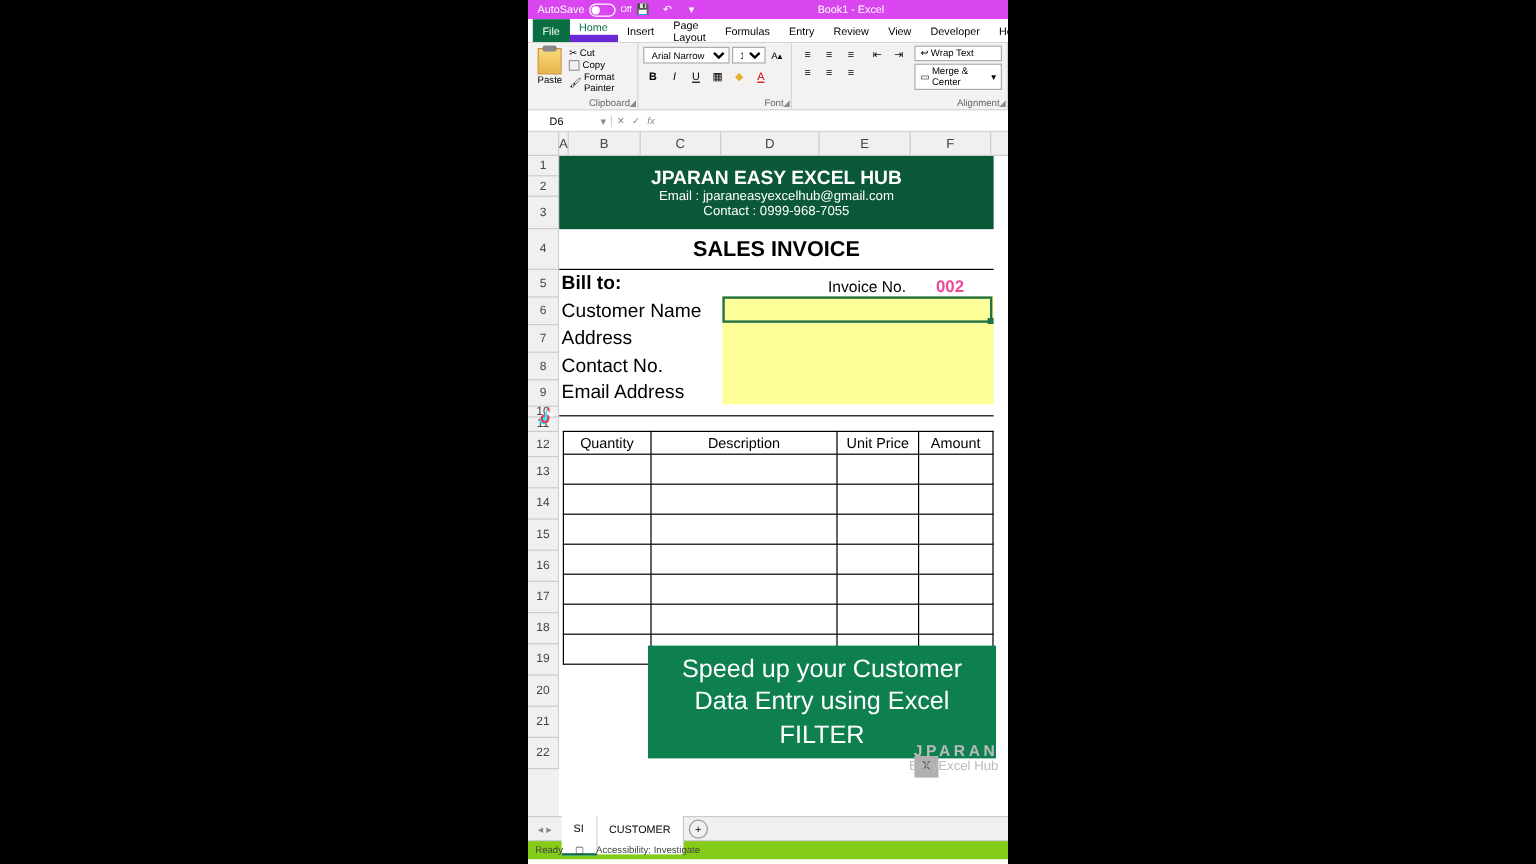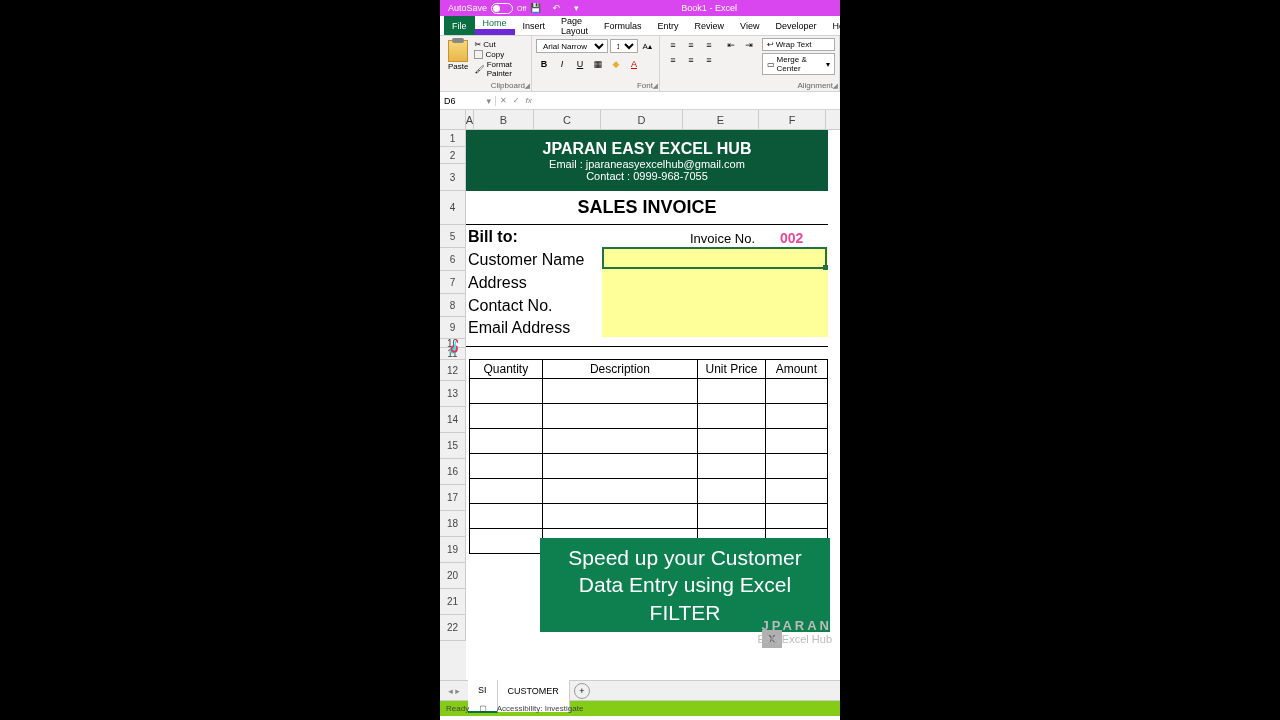--- a/index.html
+++ b/index.html
@@ -25,21 +25,21 @@
 .clipboard-sub { display: flex; flex-direction: column; justify-content: flex-start; gap: 1px; font-size: 8px; padding-top: 2px; padding-left: 2px; }
 .clip-item { display: flex; align-items: center; gap: 2px; }
 .mini-icon { width: 9px; height: 9px; border: 1px solid #999; }
 .font-row { display: flex; gap: 2px; align-items: center; margin-bottom: 2px; }
 .font-select { font-size: 8px; border: 1px solid #ababab; background: #fff; padding: 0 2px; height: 14px; }
 .btn-sm { width: 16px; height: 16px; display: flex; align-items: center; justify-content: center; font-size: 9px; cursor: pointer; }
 .align-group { display: flex; flex-direction: column; gap: 1px; }
 .align-row { display: flex; gap: 0; }
 .align-btn { width: 18px; height: 14px; display: flex; align-items: center; justify-content: center; cursor: pointer; }
 .merge-btn { border: 1px solid #ababab; background: #fff; padding: 1px 4px; font-size: 8px; display: flex; align-items: center; gap: 2px; }
-.namebox-row { height: 18px; border-bottom: 1px solid #d4d4d4; display: flex; align-items: center; font-size: 9px; }
+.namebox-row { height: 18px; border-bottom: 1px solid #d4d4d4; display: flex; align-items: center; font-size: 9px; padding-left: 14px; }
 .namebox { width: 56px; border-right: 1px solid #d4d4d4; padding: 0 4px; display: flex; justify-content: space-between; align-items: center; }
 .fx-area { display: flex; align-items: center; padding: 0 4px; gap: 6px; }
 .fx-icon { color: #888; font-size: 8px; }
 .grid-area { position: relative; height: 570px; overflow: hidden; }
 .col-headers { height: 20px; display: flex; background: #f0f0f0; border-bottom: 1px solid #ccc; }
 .corner { width: 26px; border-right: 1px solid #ccc; }
 .colh { border-right: 1px solid #ccc; display: flex; align-items: center; justify-content: center; font-size: 11px; color: #444; }
 .grid-body { display: flex; height: 550px; }
 .row-headers { width: 26px; background: #f0f0f0; display: flex; flex-direction: column; }
 .rowh { border-bottom: 1px solid #ccc; border-right: 1px solid #ccc; display: flex; align-items: center; justify-content: center; font-size: 10px; color: #444; }

